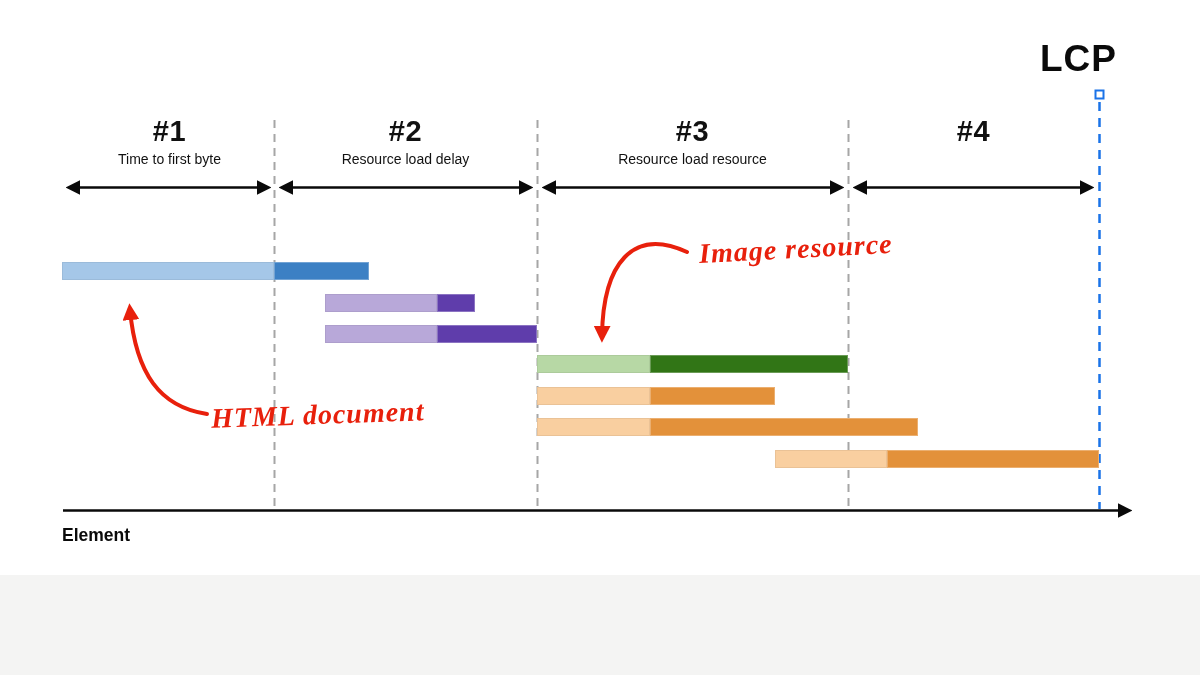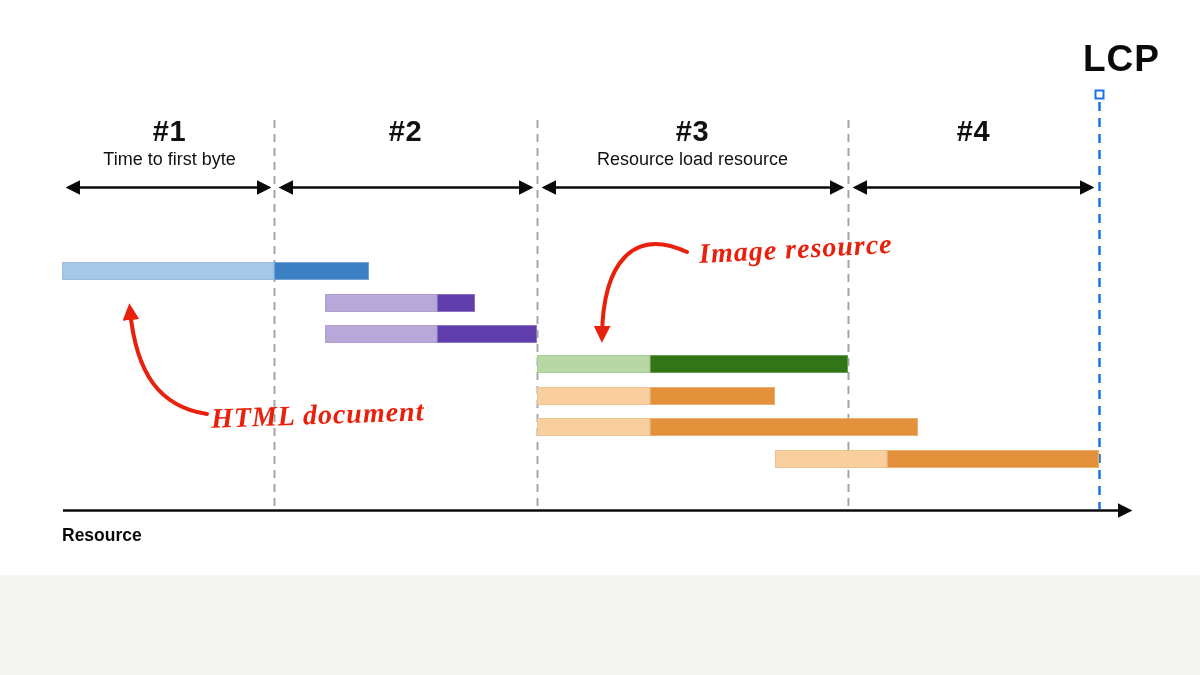--- a/index.html
+++ b/index.html
@@ -7,25 +7,25 @@
     position:relative;width:1200px;height:675px;background:#ffffff;
     overflow:hidden;font-family:"Liberation Sans",sans-serif;
     -webkit-font-smoothing:antialiased;
   }
   .abs{position:absolute;}
   svg.overlay{position:absolute;left:0;top:0;width:1200px;height:675px;pointer-events:none;}
 
   
   .phase{position:absolute;top:116px;text-align:center;color:#111;}
   .phase .num{font-size:29px;font-weight:bold;line-height:30px;letter-spacing:.5px;}
-  .phase .lbl{font-size:18px;margin-top:3px;line-height:20px;}
+  .phase .lbl{font-size:14px;margin-top:3px;line-height:20px;}
 
   
   .lcp-title{
-    position:absolute;left:1040px;top:38px;width:120px;text-align:right;
+    position:absolute;left:1040px;top:38px;width:120px;text-align:left;
     font-size:37px;font-weight:bold;letter-spacing:1px;color:#0a0a0a;
   }
 
   
   .bar-seg{position:absolute;height:18px;box-sizing:border-box;}
   .bar-seg.dark{box-shadow:inset 0 0 0 1px rgba(255,255,255,0.28);}
   .bar-seg.light{box-shadow:inset 0 0 0 1px rgba(0,0,0,0.06);}
 
   
   .annot{
@@ -75,20 +75,21 @@
   </svg>
 
   <div class="lcp-title">LCP</div>
 
   <div class="phase" style="left:65px;width:209px;">
     <div class="num">#1</div>
     <div class="lbl">Time to first byte</div>
   </div>
   <div class="phase" style="left:274px;width:263px;">
     <div class="num">#2</div>
+    <div class="lbl">Resource load delay</div>
   </div>
   <div class="phase" style="left:537px;width:311px;">
     <div class="num">#3</div>
     <div class="lbl">Resource load resource</div>
   </div>
   <div class="phase" style="left:848px;width:251px;">
     <div class="num">#4</div>
   </div>
 
   <div class="abs" id="bars-layer" style="left:0;top:0;">
@@ -104,21 +105,21 @@
       <div class="bar-seg dark" style="left: 650px; top: 387px; width: 125px; background: rgb(227, 145, 58);"></div>
       <div class="bar-seg light" style="left: 537px; top: 418px; width: 113px; background: rgb(249, 207, 160);"></div>
       <div class="bar-seg dark" style="left: 650px; top: 418px; width: 268px; background: rgb(227, 145, 58);"></div>
       <div class="bar-seg light" style="left: 775px; top: 450px; width: 112px; background: rgb(249, 207, 160);"></div>
       <div class="bar-seg dark" style="left: 887px; top: 450px; width: 212px; background: rgb(227, 145, 58);"></div>
     </div>
 
   <div class="annot html-doc" style="color: rgb(232, 32, 12);">HTML document</div>
   <div class="annot img-res" style="color: rgb(232, 32, 12);">Image resource</div>
 
-  <div class="timeline-lbl">Resource</div>
+  <div class="timeline-lbl">Element</div>
 
   <div class="legend-band" style="background: rgb(244, 244, 243);">
     
     
     
     
   </div>
 
 </div>
 

